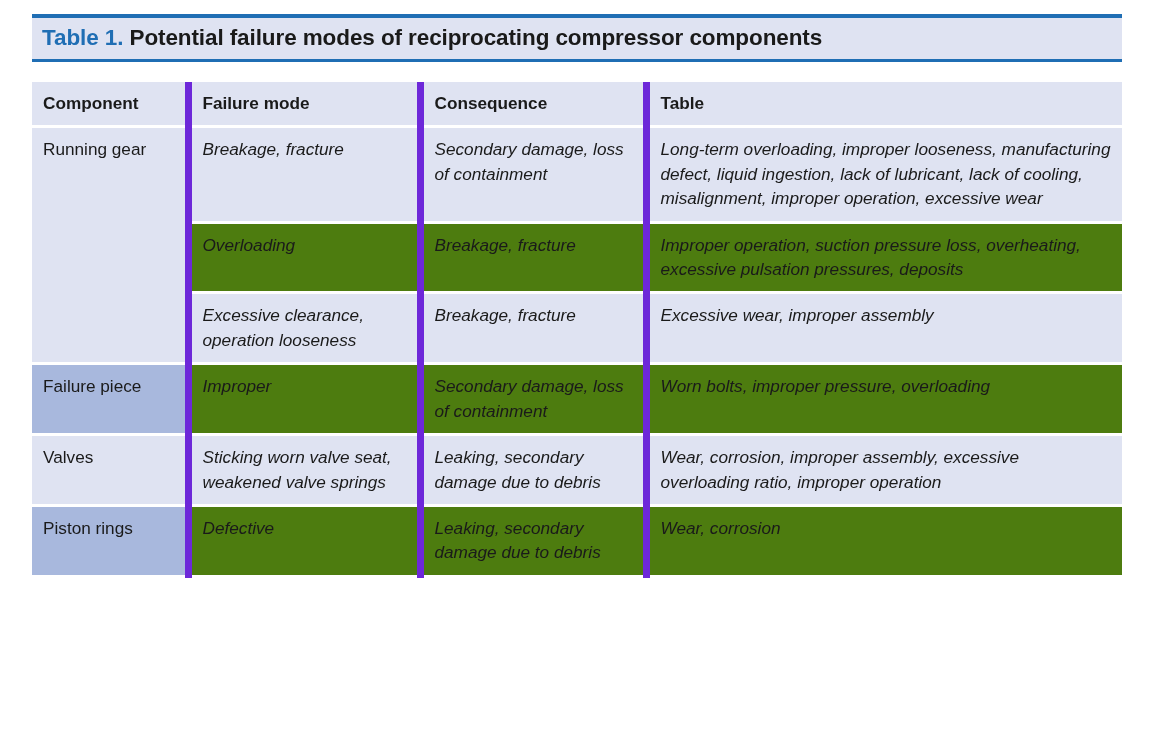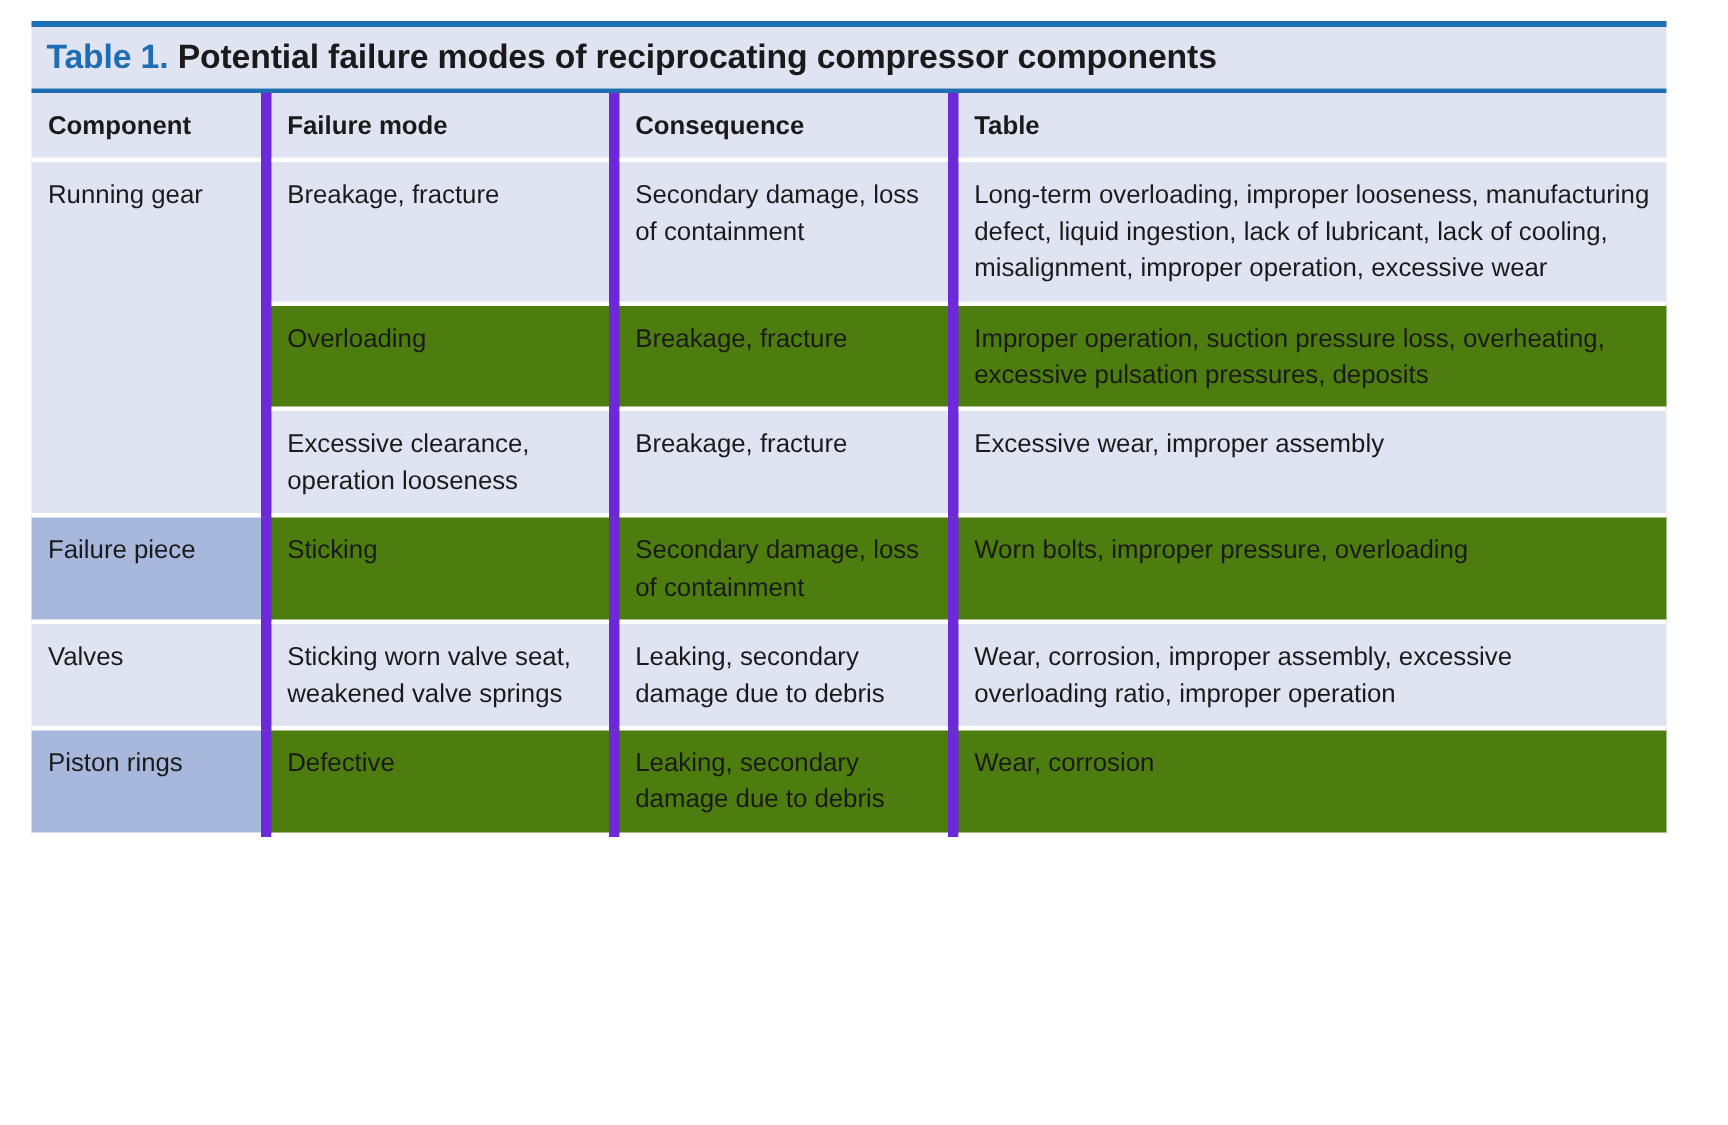--- a/index.html
+++ b/index.html
@@ -9,21 +9,21 @@
   }
   body {
     width: 1152px;
     height: 750px;
     font-family: "Liberation Sans", sans-serif;
     -webkit-font-smoothing: antialiased;
   }
 
   #table-wrap {
     position: absolute;
-    left: 21px;
+    left: 32px;
     top: 14px;
     width: 1090px;
   }
 
   
   .rule-top {
     height: 4px;
     background: #1f6eb4;
     width: 1090px;
   }
@@ -51,21 +51,21 @@
   .title-label {
     color: #1f6eb4;
     font-weight: bold;
   }
 
   
   table.tbl {
     border-collapse: collapse;
     width: 1090px;
     table-layout: fixed;
-    margin-top: 0;
+    margin-top: 20px;
     padding-left: 24px;
   }
   table.tbl col.c1 { width: 156px; }
   table.tbl col.c2 { width: 232px; }
   table.tbl col.c3 { width: 226px; }
   table.tbl col.c4 { width: 476px; }
 
   table.tbl th, table.tbl td {
     vertical-align: top;
     padding: 9px 10px 10px 11px;
@@ -91,21 +91,21 @@
   }
 
   
   tbody tr.shade td { background: #4d7c0f; }
   tbody tr.light td { background: #dfe3f2; }
 
   
   td.grp-light { background: #dfe3f2 !important; }
   td.grp-shade { background: #a8b8dd !important; }
 
-  td.nowrapcell { white-space: normal; }
+  td.nowrapcell { white-space: normal; font-style: italic; }
 
   .bottom-pad { height: 2px; }
 </style>
 </head>
 <body>
 
 <div id="table-wrap">
 
   <div class="rule-top"></div>
 
@@ -145,21 +145,21 @@
           <td class="nowrapcell">Breakage, fracture</td>
           <td class="nowrapcell">Improper operation, suction pressure loss, overheating, excessive pulsation pressures, deposits</td>
         </tr>
         <tr class="light">
           <td class="nowrapcell">Excessive clearance, operation looseness</td>
           <td class="nowrapcell">Breakage, fracture</td>
           <td class="nowrapcell">Excessive wear, improper assembly</td>
         </tr>
         <tr class="shade">
           <td class="first-col grp-shade" rowspan="1">Failure piece</td>
-          <td class="nowrapcell">Sticking</td>
+          <td class="nowrapcell">Improper</td>
           <td class="nowrapcell">Secondary damage, loss of containment</td>
           <td class="nowrapcell">Worn bolts, improper pressure, overloading</td>
         </tr>
         <tr class="light">
           <td class="first-col grp-light" rowspan="1">Valves</td>
           <td class="nowrapcell">Sticking worn valve seat, weakened valve springs</td>
           <td class="nowrapcell">Leaking, secondary damage due to debris</td>
           <td class="nowrapcell">Wear, corrosion, improper assembly, excessive overloading ratio, improper operation</td>
         </tr>
         <tr class="shade">

